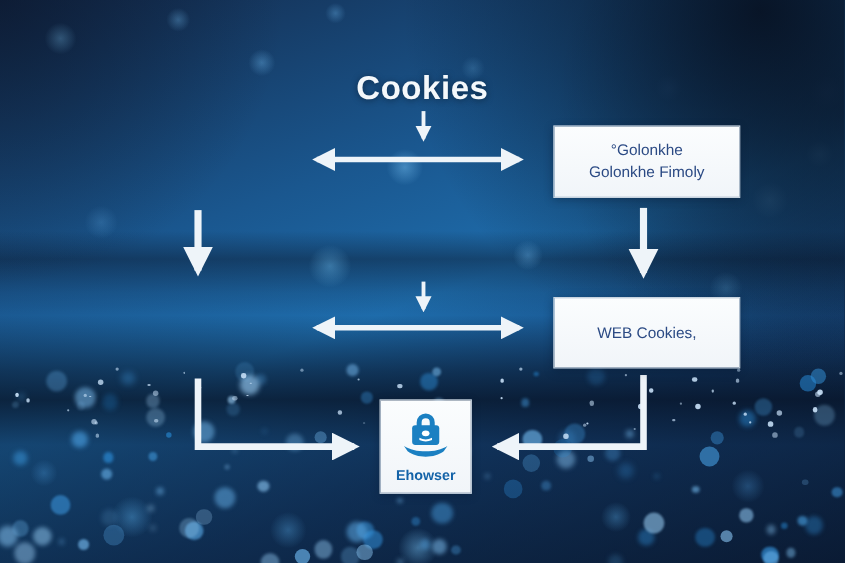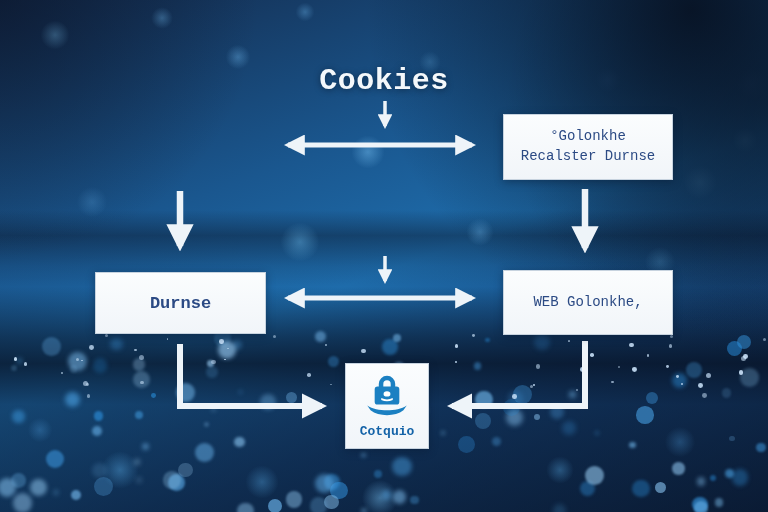--- a/index.html
+++ b/index.html
@@ -42,21 +42,21 @@
         rgba(10,22,42,.45) 46%, rgba(10,22,42,.12) 52%,
         rgba(0,0,0,0) 56%,
         rgba(7,16,33,.55) 66%, rgba(6,14,30,.75) 71%,
         rgba(9,22,44,.45) 79%, rgba(8,20,40,.55) 100%),
       
       linear-gradient(160deg, #13294a 0%, #1a578f 34%, #1e6cab 52%, #16477c 72%, #0d2342 100%);
   }
   .dots{position:absolute;inset:0;z-index:1;pointer-events:none;}
   .dot{position:absolute;border-radius:50%;}
   
-  .diagram{position:absolute;inset:0;z-index:3;font-family:Liberation Mono, monospace;}
+  .diagram{position:absolute;inset:0;z-index:3;}
   .arrows{position:absolute;inset:0;z-index:2;}
   .node{
     position:absolute;display:flex;align-items:center;justify-content:center;
     flex-direction:column;text-align:center;
     background:linear-gradient(180deg,#fbfdfe 0%,#f1f5f9 100%);
     border:1px solid #c7d3df;
     box-shadow:0 2px 8px rgba(8,22,44,.40);
     color:var(--node-text,#2b4a84);
   }
   .node .l1{font-size:14px;line-height:1.4;}
@@ -269,39 +269,36 @@
       <polyline points="585,341 585,406 452,406" stroke-width="6" marker-end="url(#ah)"></polyline>
     </g>
   </svg>
 
   <div class="diagram">
     <div class="title">Cookies</div>
 
 
     <div class="node n-top-right">
       <span class="l1">°Golonkhe</span>
-      <span class="l2">Recalster Durnse</span>
+      <span class="l2">Golonkhe Fimoly</span>
     </div>
 
-    <div class="node n-mid-left">
-      <span>Durnse</span>
-    </div>
 
     <div class="node n-mid-right">
-      <span class="l1">WEB Golonkhe,</span>
+      <span class="l1">WEB Cookies,</span>
     </div>
 
     <div class="node n-bottom">
       <svg class="lockicon" viewBox="0 0 56 58">
         <g fill="#1b80c2" class="lock-fill">
           <path d="M18 16 v-4 a10 10 0 0 1 20 0 v4 h-5.5 v-4 a4.5 4.5 0 0 0 -9 0 v4 z"></path>
           <rect x="13" y="15" width="30" height="22" rx="3.5"></rect>
           <path d="M4 38 C 16 46, 40 46, 52 38 L 48 44 C 38 52, 18 52, 8 44 z"></path>
         </g>
         <g fill="#ffffff">
           <ellipse cx="28" cy="24" rx="4.2" ry="3.2"></ellipse>
           <path d="M21 29 q7 3.5 14 0 l0 2.5 q-7 3 -14 0 z"></path>
         </g>
       </svg>
-      <span class="label">Cotquio</span>
+      <span class="label">Ehowser</span>
     </div>
   </div>
 </div>
 
 </body></html>

